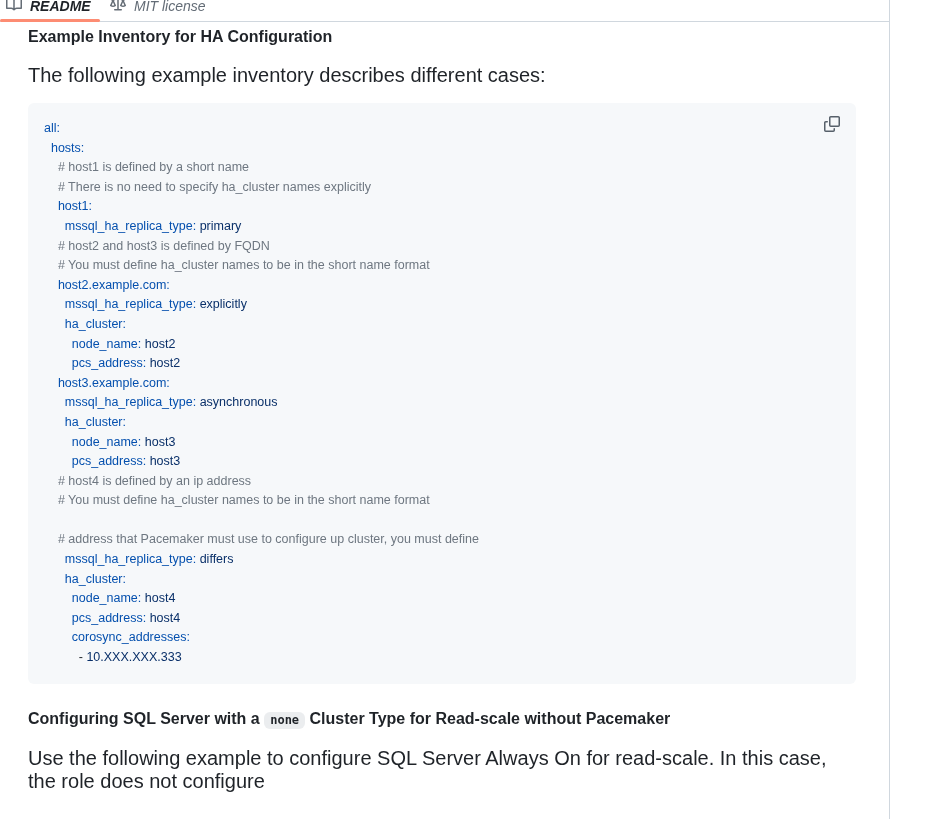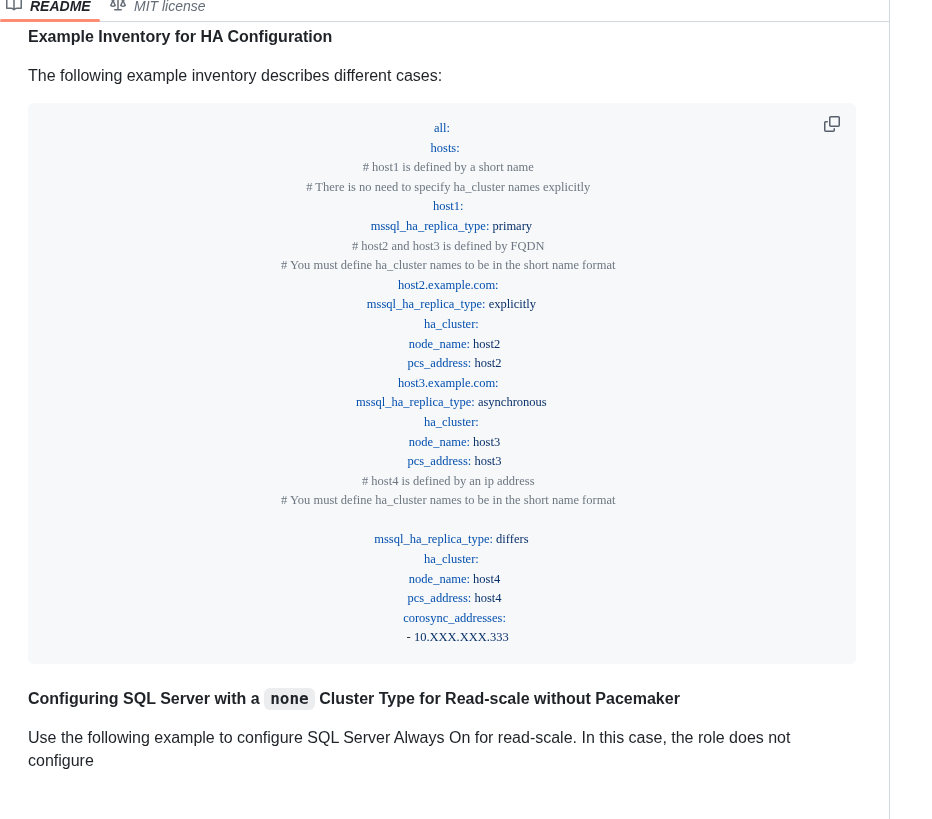--- a/index.html
+++ b/index.html
@@ -40,35 +40,35 @@
     background:var(--accent);border-radius:3px;
   }
   .header-actions{position:absolute;top:-5px;right:0;height:20px;}
   
   .content{padding:0 33px 0 28px;}
   .section-heading{
     margin:5px 0 0;font-size:16px;font-weight:700;line-height:20px;color:var(--fg);
   }
   .section-heading.second{margin-top:25px;}
   .body-text{
-    margin:17px 0 16px;font-size:16px;line-height:23px;color:var(--fg);
+    margin:17px 0 16px;font-size:20px;line-height:23px;color:var(--fg);
   }
   .inline-code{
     font-family:"DejaVu Sans Mono","Liberation Mono",monospace;
-    font-size:16px;font-weight:700;
+    font-size:12px;font-weight:700;
     background:rgba(175,184,193,0.25);
     padding:1px 6px 2px;border-radius:6px;
   }
   .code-block{
     position:relative;background:var(--code-bg);border-radius:6px;
     padding:16px;overflow:hidden;
   }
   .code-lines{
-    font-family:Liberation Serif, serif;
-    font-size:12.5px;line-height:19.6px;text-align:center;
+    font-family:Liberation Sans, sans-serif;
+    font-size:12.5px;line-height:19.6px;
   }
   .code-line{white-space:pre;}
   .tok-k{color:var(--code-key);}
   .tok-v{color:var(--code-val);margin-top:24px;}
   .tok-c{color:var(--code-com);}
   .tok-p{color:var(--fg);}
   .copy-btn{
     position:absolute;top:8px;right:10px;width:28px;height:28px;
     display:flex;align-items:center;justify-content:center;
     background:transparent;border:0;border-radius:6px;
@@ -133,20 +133,21 @@
           <div class="code-line"><span class="tok-p">        </span><span class="tok-k">node_name:</span><span class="tok-p"> </span><span class="tok-v">host2</span></div>
           <div class="code-line"><span class="tok-p">        </span><span class="tok-k">pcs_address:</span><span class="tok-p"> </span><span class="tok-v">host2</span></div>
           <div class="code-line"><span class="tok-p">    </span><span class="tok-k">host3.example.com:</span></div>
           <div class="code-line"><span class="tok-p">      </span><span class="tok-k">mssql_ha_replica_type:</span><span class="tok-p"> </span><span class="tok-v">asynchronous</span></div>
           <div class="code-line"><span class="tok-p">      </span><span class="tok-k">ha_cluster:</span></div>
           <div class="code-line"><span class="tok-p">        </span><span class="tok-k">node_name:</span><span class="tok-p"> </span><span class="tok-v">host3</span></div>
           <div class="code-line"><span class="tok-p">        </span><span class="tok-k">pcs_address:</span><span class="tok-p"> </span><span class="tok-v">host3</span></div>
           <div class="code-line"><span class="tok-p">    </span><span class="tok-c"># host4 is defined by an ip address</span></div>
           <div class="code-line"><span class="tok-p">    </span><span class="tok-c"># You must define ha_cluster names to be in the short name format</span></div>
           <div class="code-line"><span class="tok-p">    </span></div>
+          <div class="code-line"><span class="tok-p">    </span><span class="tok-c"># address that Pacemaker must use to configure up cluster, you must define</span></div>
           <div class="code-line"><span class="tok-p">      </span><span class="tok-k">mssql_ha_replica_type:</span><span class="tok-p"> </span><span class="tok-v">differs</span></div>
           <div class="code-line"><span class="tok-p">      </span><span class="tok-k">ha_cluster:</span></div>
           <div class="code-line"><span class="tok-p">        </span><span class="tok-k">node_name:</span><span class="tok-p"> </span><span class="tok-v">host4</span></div>
           <div class="code-line"><span class="tok-p">        </span><span class="tok-k">pcs_address:</span><span class="tok-p"> </span><span class="tok-v">host4</span></div>
           <div class="code-line"><span class="tok-p">        </span><span class="tok-k">corosync_addresses:</span></div>
           <div class="code-line"><span class="tok-p">          - </span><span class="tok-v">10.XXX.XXX.333</span></div>
         </div>
     </div>
 
     <h3 class="section-heading second"><span>Configuring SQL Server with a </span><code class="inline-code">none</code><span> Cluster Type for Read-scale without Pacemaker</span></h3>

